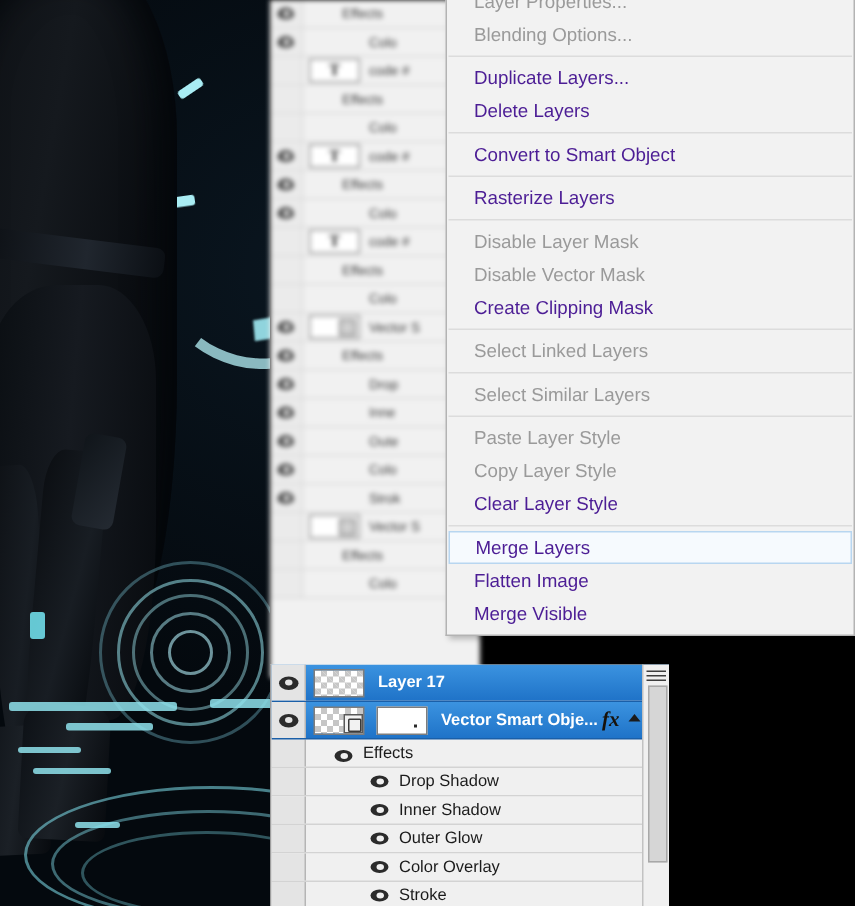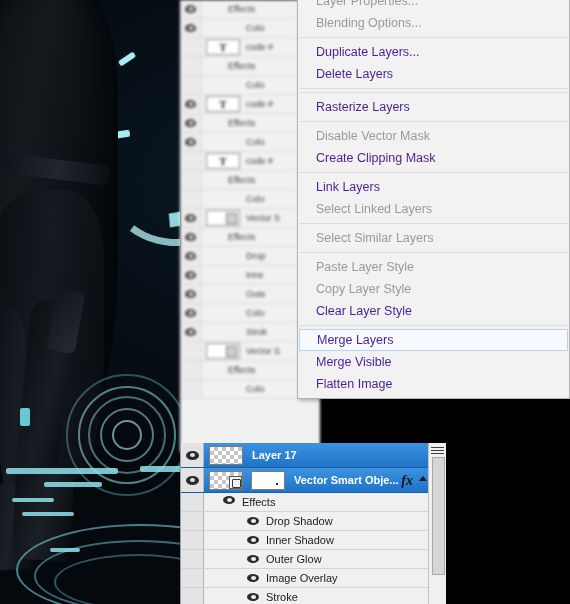--- a/index.html
+++ b/index.html
@@ -365,38 +365,39 @@
       </div>
     </div>
 
   <div class="ctxmenu" id="ctxmenu">
       <div class="mi disabled">Layer Properties...</div>
       <div class="mi disabled">Blending Options...</div>
       <div class="msep"></div>
       <div class="mi">Duplicate Layers...</div>
       <div class="mi">Delete Layers</div>
       <div class="msep"></div>
+      <div class="mi">Convert to Smart Object</div>
       <div class="msep"></div>
       <div class="mi">Rasterize Layers</div>
       <div class="msep"></div>
+      <div class="mi disabled">Disable Layer Mask</div>
       <div class="mi disabled">Disable Vector Mask</div>
       <div class="mi">Create Clipping Mask</div>
       <div class="msep"></div>
-      <div class="mi">Link Layers</div>
       <div class="mi disabled">Select Linked Layers</div>
       <div class="msep"></div>
       <div class="mi disabled">Select Similar Layers</div>
       <div class="msep"></div>
       <div class="mi disabled">Paste Layer Style</div>
       <div class="mi disabled">Copy Layer Style</div>
       <div class="mi">Clear Layer Style</div>
       <div class="msep"></div>
       <div class="mi hl">Merge Layers</div>
+      <div class="mi">Flatten Image</div>
       <div class="mi">Merge Visible</div>
-      <div class="mi">Flatten Image</div>
     </div>
 
   <div class="blackarea"></div>
 
   <div class="panel-bot">
 
     <div class="lrow selected grad">
       <div class="eyebox">
         <span class="eye2"></span>
       </div>
@@ -414,21 +415,21 @@
       <div class="maskthumb"></div>
       <div class="lname">Vector Smart Obje...</div>
       <div class="fxicon">
         <span>fx</span>
       </div>
       <div class="caret"></div>
     </div>
 
     <div class="erow">
       <div class="ebar"></div>
-      <span class="indent1" style="display:flex;align-items:flex-start;">
+      <span class="indent1" style="display:flex;align-items:flex-end;">
         <span class="eeye"></span>
         <span class="elabel">Effects</span>
       </span>
     </div>
 
     <div class="erow">
       <div class="ebar"></div>
       <span class="indent2" style="display:flex;align-items:center;">
         <span class="eeye"></span>
         <span class="elabel">Drop Shadow</span>
@@ -445,21 +446,21 @@
       <div class="ebar"></div>
       <span class="indent2" style="display:flex;align-items:center;">
         <span class="eeye"></span>
         <span class="elabel">Outer Glow</span>
       </span>
     </div>
     <div class="erow">
       <div class="ebar"></div>
       <span class="indent2" style="display:flex;align-items:center;">
         <span class="eeye"></span>
-        <span class="elabel">Image Overlay</span>
+        <span class="elabel">Color Overlay</span>
       </span>
     </div>
     <div class="erow">
       <div class="ebar"></div>
       <span class="indent2" style="display:flex;align-items:center;">
         <span class="eeye"></span>
         <span class="elabel">Stroke</span>
       </span>
     </div>
 

